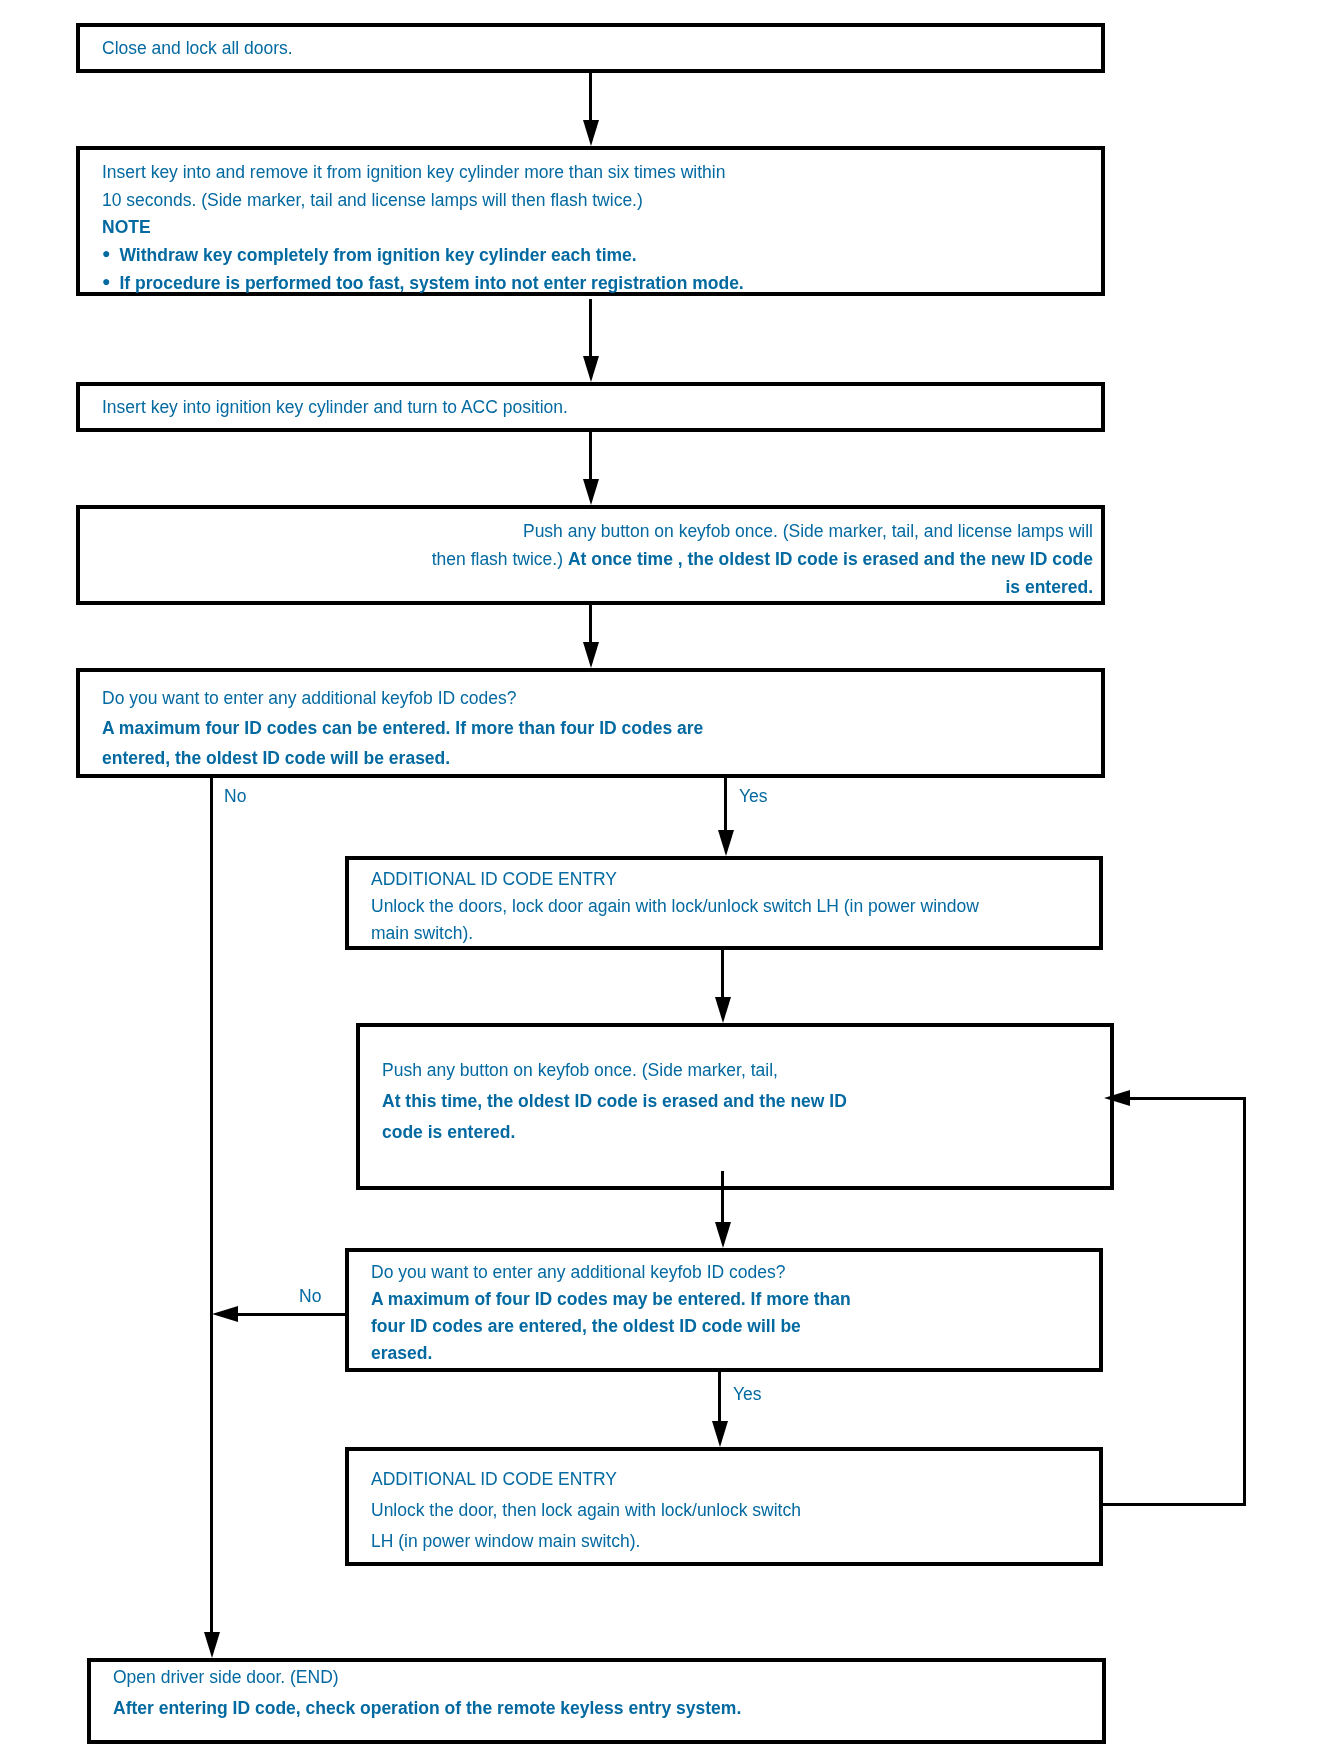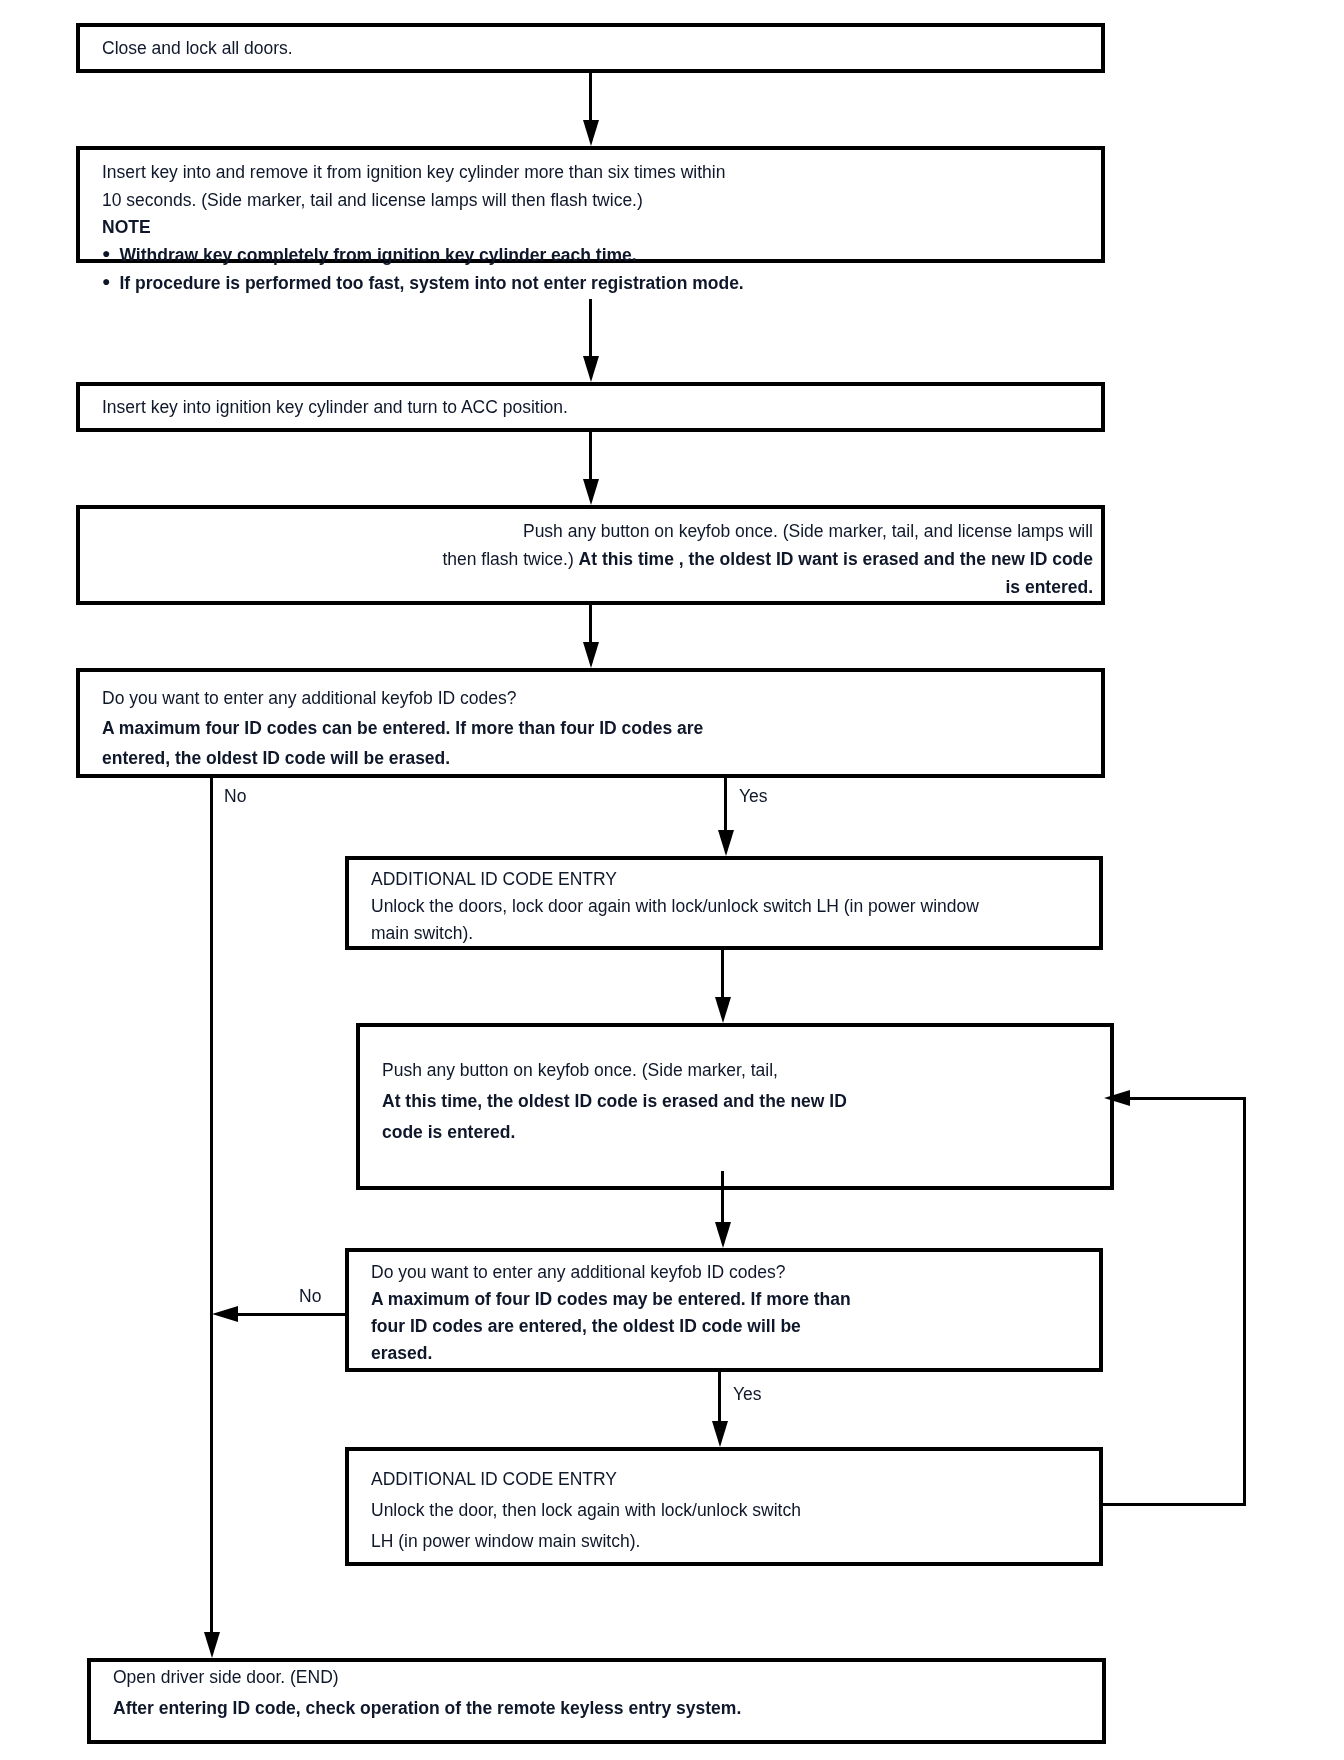--- a/index.html
+++ b/index.html
@@ -1,21 +1,21 @@
 <!DOCTYPE html>
 <html><head>
 <meta charset="utf-8">
 <style>
   html, body { margin: 0; padding: 0; background: #ffffff; }
   #canvas {
     position: relative;
     width: 1344px;
     height: 1760px;
     background: #ffffff;
-    color: #0f172a;
+    color: #0369a1;
     font-family: "Liberation Sans", sans-serif;
     font-size: 17.5px;
     overflow: hidden;
   }
   .box {
     position: absolute;
     box-sizing: border-box;
     border: 4px solid #000000;
     background: #ffffff;
     padding-left: 22px;
@@ -51,41 +51,41 @@
 
 <div id="canvas">
 
   <div class="box" style="left:76px; top:23px; width:1029px; height:50px; line-height:42px;">
     <div class="tline">Close and lock all doors.</div>
   </div>
 
   <div class="vline" style="left:589px; top:72px; height:50px;"></div>
   <div class="ah-down" style="left:583px; top:120px;"></div>
 
-  <div class="box" style="left:76px; top:146px; width:1029px; height:117px; padding-top:9px; line-height:27.5px;">
+  <div class="box" style="left:76px; top:146px; width:1029px; height:150px; padding-top:9px; line-height:27.5px;">
     <div class="tline">Insert key into and remove it from ignition key cylinder more than six times within</div>
     <div class="tline">10 seconds. (Side marker, tail and license lamps will then flash twice.)</div>
     <div class="tline b">NOTE</div>
     <div class="tline b"><span class="bullet">●</span><span>Withdraw key completely from ignition key cylinder each time.</span></div>
     <div class="tline b"><span class="bullet">●</span><span>If procedure is performed too fast, system into not enter registration mode.</span></div>
   </div>
 
   <div class="vline" style="left:589px; top:299px; height:57px;"></div>
   <div class="ah-down" style="left:583px; top:356px;"></div>
 
   <div class="box" style="left:76px; top:382px; width:1029px; height:50px; line-height:42px;">
     <div class="tline">Insert key into ignition key cylinder and turn to ACC position.</div>
   </div>
 
   <div class="vline" style="left:589px; top:430px; height:49px;"></div>
   <div class="ah-down" style="left:583px; top:479px;"></div>
 
   <div class="box" style="left:76px; top:505px; width:1029px; height:100px; padding-top:8px; line-height:28px;text-align:right;">
     <div class="tline">Push any button on keyfob once. (Side marker, tail, and license lamps will</div>
-    <div class="tline"><span>then flash twice.) </span><span class="b">At this time , the oldest ID want is erased and the new ID code</span></div>
+    <div class="tline"><span>then flash twice.) </span><span class="b">At once time , the oldest ID code is erased and the new ID code</span></div>
     <div class="tline b">is entered.</div>
   </div>
 
   <div class="vline" style="left:589px; top:603px; height:40px;"></div>
   <div class="ah-down" style="left:583px; top:642px;"></div>
 
   <div class="box" style="left:76px; top:668px; width:1029px; height:110px; padding-top:11px; line-height:30px;">
     <div class="tline">Do you want to enter any additional keyfob ID codes?</div>
     <div class="tline b">A maximum four ID codes can be entered. If more than four ID codes are</div>
     <div class="tline b">entered, the oldest ID code will be erased.</div>

